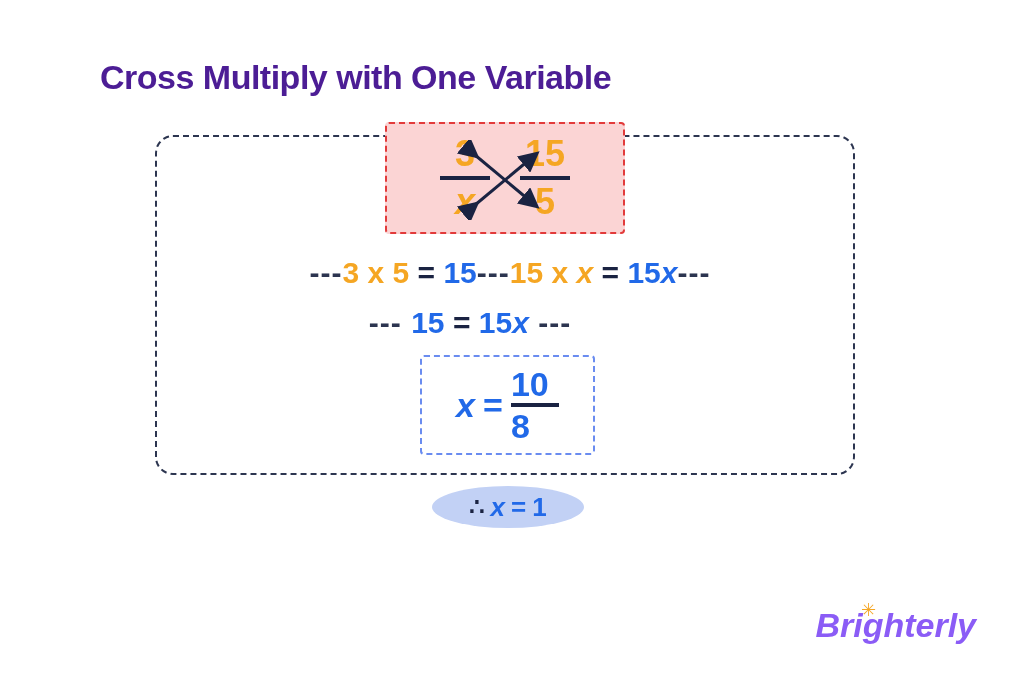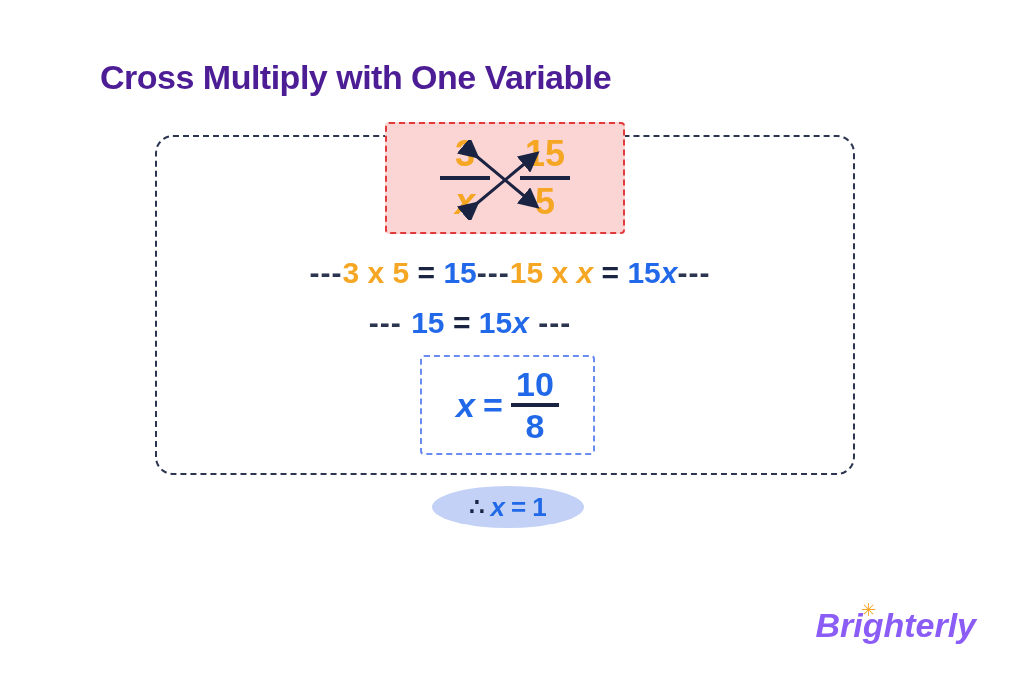--- a/index.html
+++ b/index.html
@@ -116,21 +116,21 @@
     font-style: italic;
   }
   .blue-box .eq-sign {
     font-size: 34px;
     font-weight: 700;
     color: #2169e8;
   }
   .frac-blue {
     display: flex;
     flex-direction: column;
-    align-items: center;
+    align-items: flex-start;
     font-size: 34px;
     font-weight: 700;
     color: #2169e8;
     line-height: 1;
   }
   .frac-blue .bar {
     width: 48px;
     height: 3.5px;
     background: #1a2342;
     margin: 2px 0;

